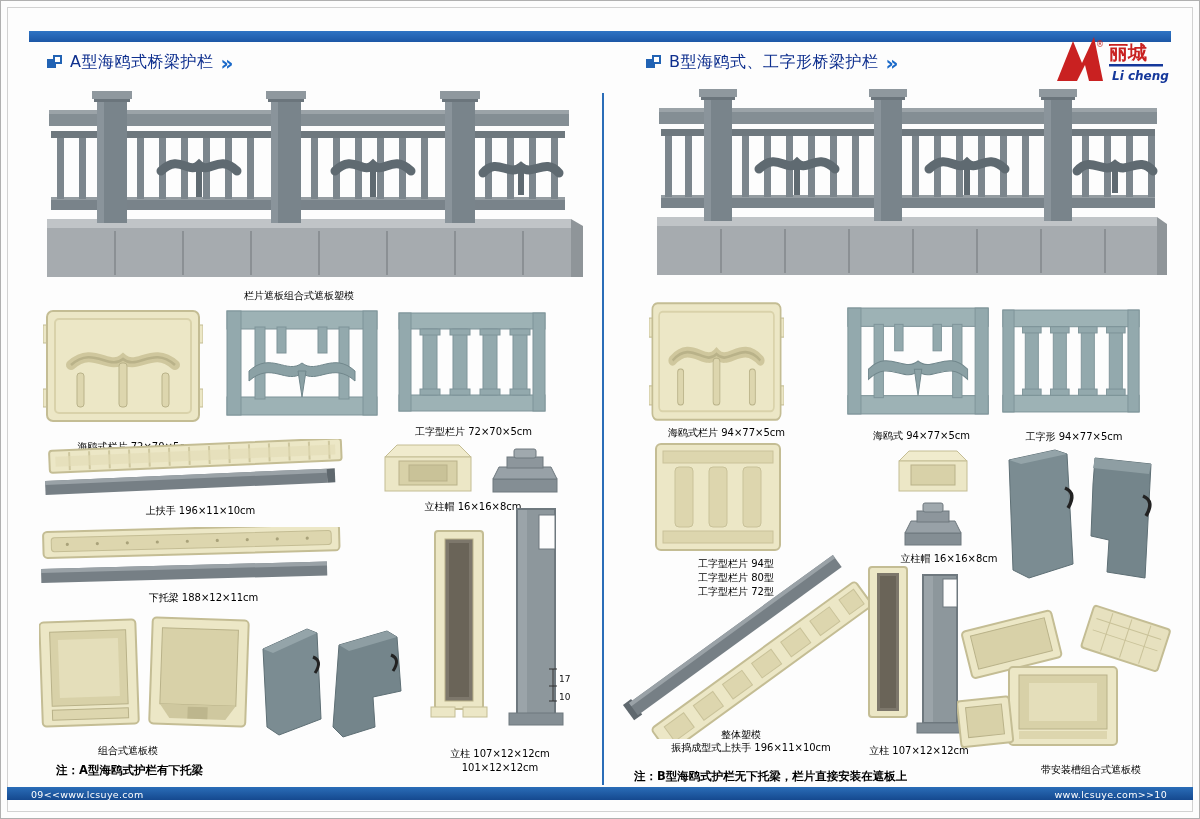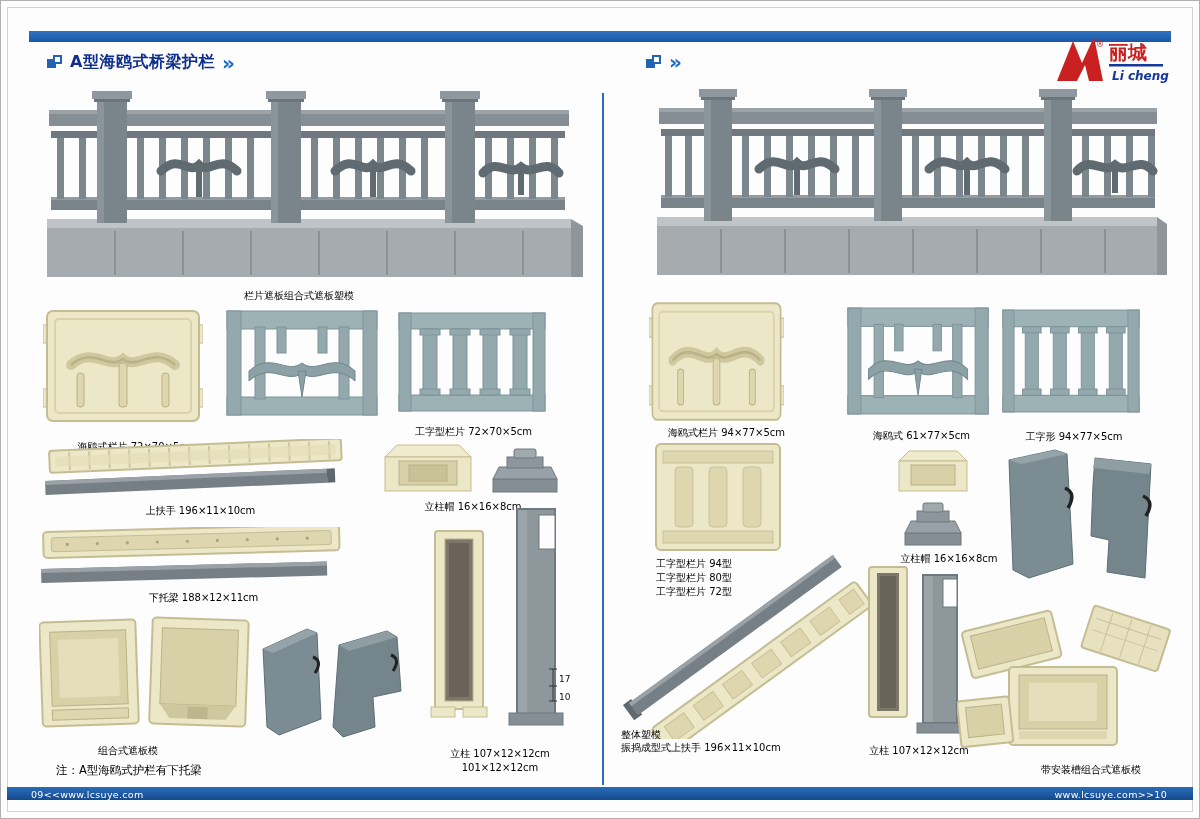--- a/index.html
+++ b/index.html
@@ -6,28 +6,28 @@
   body{background:#9a9a9a}
   .page{position:relative;width:1200px;height:819px;background:#fdfdfd;overflow:hidden;
         border:1px solid #b0b0b0;font-family:"DejaVu Sans","Liberation Sans",sans-serif}
   .frame{position:absolute;inset:6px;border:1px solid #d2d2d2;pointer-events:none}
   .topbar{position:absolute;left:28px;right:28px;top:30px;height:11px;
           background:linear-gradient(180deg,#2f74c4,#1c57a6)}
   .bottombar{position:absolute;left:6px;right:6px;top:786px;height:13px;
           background:linear-gradient(180deg,#2a6db8,#15498f)}
   .divider{position:absolute;left:601px;top:92px;width:2px;height:692px;background:#2a6db8}
   .hdr{position:absolute;top:51px;display:flex;align-items:center;gap:7px}
-  .hdr-title{font-size:16px;font-weight:700;color:#0e2f8e;letter-spacing:.5px}
+  .hdr-title{font-size:16px;font-weight:400;color:#0e2f8e;letter-spacing:.5px}
   .hdr-arrows{font-size:20px;font-weight:700;color:#1b6ac9;line-height:1}
   .hdr-icon{position:relative;width:16px;height:15px;flex:0 0 auto}
   .hdr-icon .sq-a{position:absolute;left:0;top:4px;width:9px;height:9px;background:#2263b4}
   .hdr-icon .sq-b{position:absolute;left:6px;top:0;width:9px;height:9px;border:2px solid #2263b4;background:#fff}
   .caption{position:absolute;font-size:10px;font-weight:400;color:#000;text-align:center;line-height:1.3}
-  .caption.la{text-align:left}
-  .note{position:absolute;font-size:11.5px;font-weight:400;color:#000}
+  .caption.la{text-align:center}
+  .note{position:absolute;font-size:11.5px;font-weight:700;color:#000}
   .footer-text{position:absolute;top:787.5px;font-size:9.5px;font-weight:400;color:#fff;letter-spacing:.3px}
   svg.img{position:absolute}
   svg text{font-family:"DejaVu Sans",sans-serif}
 </style>
 </head>
 <body>
 
 <div class="page">
   <div class="frame"></div>
   <div class="topbar"></div>
@@ -39,20 +39,21 @@
         <span class="sq-b"></span>
       </span>
     <span class="hdr-title">A型海鸥式桥梁护栏</span>
     <span class="hdr-arrows">»</span>
   </div>
   <div class="hdr" style="left:645px">
     <span class="hdr-icon">
         <span class="sq-a"></span>
         <span class="sq-b"></span>
       </span>
+    <span class="hdr-title">B型海鸥式、工字形桥梁护栏</span>
     <span class="hdr-arrows">»</span>
   </div>
 
   <svg class="img" style="left:1048px;top:34px" width="125" height="55" viewBox="0 0 125 55">
     <polygon points="8,46 24,6 33,28 45,2 54,46 40,46 36,30 28,46" fill="#c92121"></polygon>
     <text x="47" y="12" font-size="8" fill="#c92121">®</text>
     <text x="60" y="24" font-size="19" font-weight="bold" fill="#c92121">丽城</text>
     <rect x="60" y="29" width="54" height="2.5" fill="#15389b"></rect>
     <text x="63" y="45" font-size="12" font-style="italic" font-weight="bold" fill="#15389b">Li cheng</text>
   </svg>
@@ -372,21 +373,21 @@
     <rect x="138" y="2" width="14" height="104" fill="#93a9ad" stroke="#7e9499"></rect>
     <g fill="#93a9ad" stroke="#7e9499">
       <rect x="30" y="18" width="10" height="72"></rect>
         <rect x="114" y="18" width="10" height="72"></rect>
       <rect x="52" y="18" width="9" height="26"></rect>
         <rect x="93" y="18" width="9" height="26"></rect>
     </g>
     <path d="M24,62 C46,42 62,66 77,54 C92,66 108,42 130,62 L130,72 C108,52 92,76 77,64 C62,76 46,52 24,72 Z" fill="#8ba1a5" stroke="#71878c"></path>
     <path d="M73,62 L81,62 L77,88 Z" fill="#8ba1a5" stroke="#71878c"></path>
   </svg>
-  <div class="caption" style="left:843px;top:428px;width:155px">海鸥式 61×77×5cm</div>
+  <div class="caption" style="left:843px;top:428px;width:155px">海鸥式 94×77×5cm</div>
 
   <svg class="img" style="left:1000px;top:307px" width="140" height="106" viewBox="0 0 150 102" preserveAspectRatio="none">
     <rect x="2" y="2" width="146" height="16" fill="#9db2b5" stroke="#7e9499"></rect>
     <rect x="2" y="84" width="146" height="16" fill="#9db2b5" stroke="#7e9499"></rect>
     <rect x="2" y="2" width="12" height="98" fill="#93a9ad" stroke="#7e9499"></rect>
     <rect x="136" y="2" width="12" height="98" fill="#93a9ad" stroke="#7e9499"></rect>
     <g fill="#93a9ad" stroke="#7e9499">
       <rect x="26" y="18" width="14" height="66"></rect>
         <rect x="23" y="18" width="20" height="6"></rect>
         <rect x="23" y="78" width="20" height="6"></rect>
@@ -490,17 +491,18 @@
       <rect x="62" y="74" width="88" height="54" fill="#d8d1a8" stroke="#b9b289"></rect>
       <rect x="72" y="82" width="68" height="38" fill="#e4deba"></rect>
       <rect x="62" y="130" width="88" height="8" fill="#ddd6ae"></rect>
     </g>
     <g transform="rotate(-6 26 120)">
       <rect x="2" y="98" width="52" height="46" rx="3" fill="#ece7c6" stroke="#c4bd94" stroke-width="2"></rect>
       <rect x="10" y="105" width="36" height="30" fill="#d8d1a8" stroke="#b9b289"></rect>
     </g>
   </svg>
   <div class="caption" style="left:1005px;top:762px;width:170px">带安装槽组合式遮板模</div>
+  <div class="note" style="left:633px;top:768px">注：B型海鸥式护栏无下托梁，栏片直接安装在遮板上</div>
 
   <div class="bottombar"></div>
   <div class="footer-text" style="left:30px">09&lt;&lt;www.lcsuye.com</div>
   <div class="footer-text" style="right:32px">www.lcsuye.com&gt;&gt;10</div>
 </div>
 
 </body></html>

